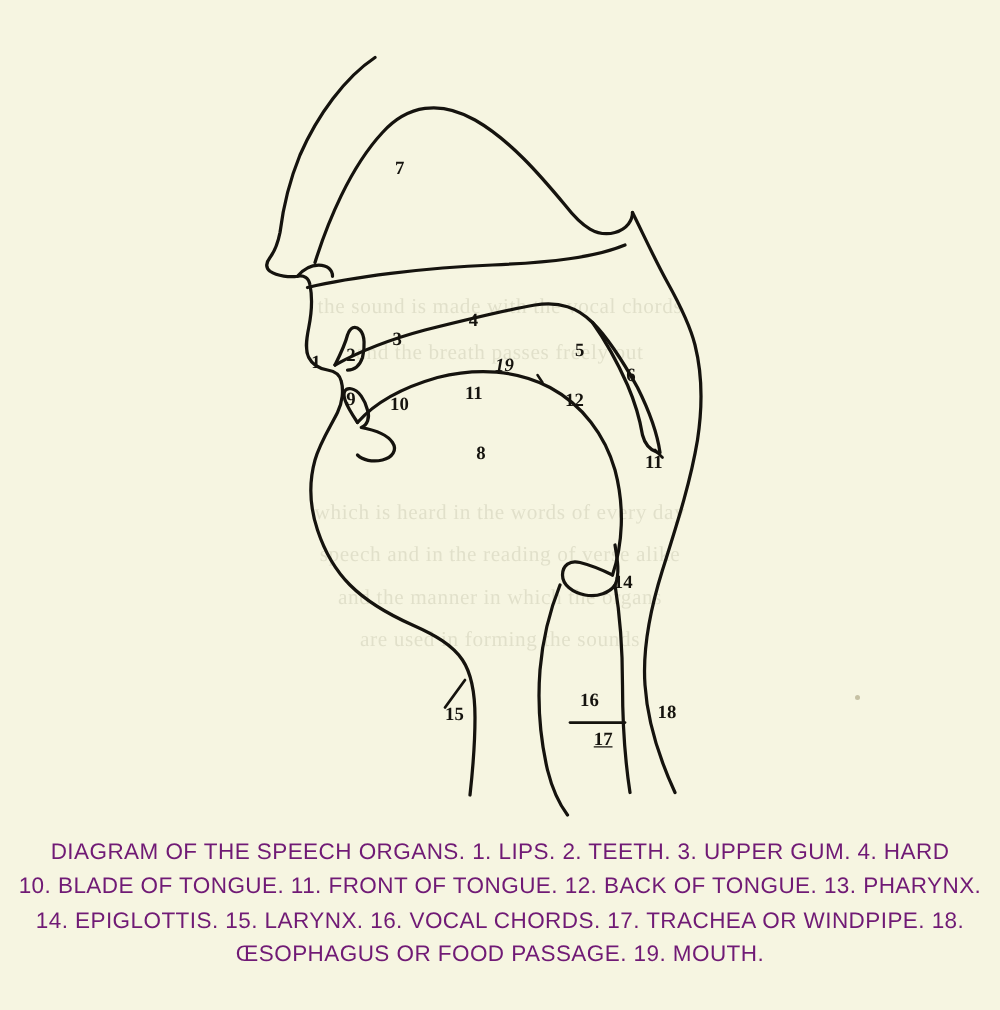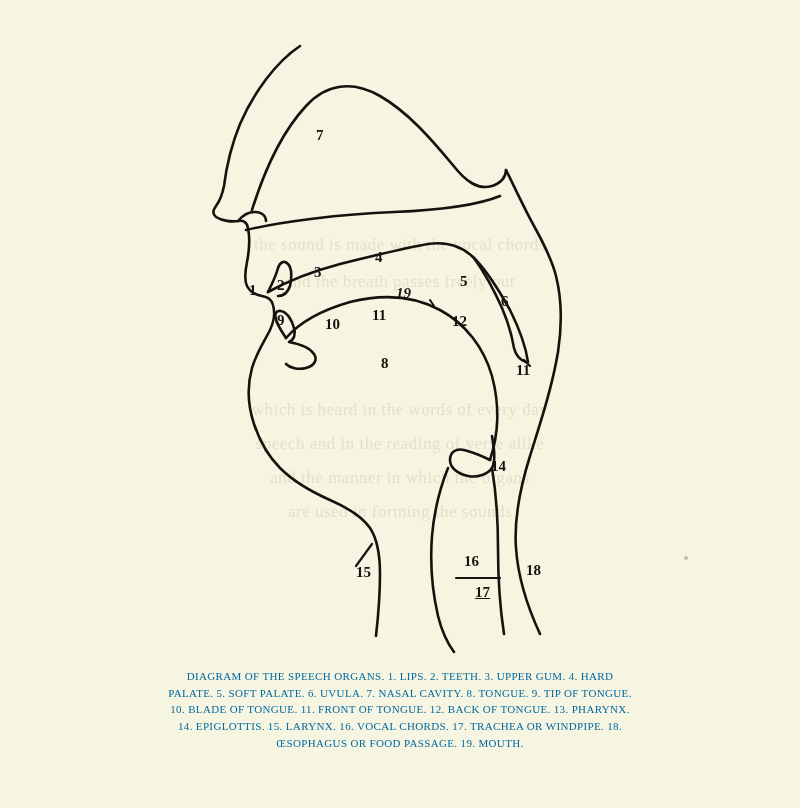--- a/index.html
+++ b/index.html
@@ -47,27 +47,27 @@
     font-weight: 600;
     color: #15130e;
     line-height: 1;
     white-space: nowrap;
   }
   #caption {
     position: absolute;
     left: 8px;
     top: 668px;
     width: 784px;
-    font-family: Liberation Serif, serif;
-    font-size: 11px;
+    font-family: Liberation Sans, sans-serif;
+    font-size: 18px;
     letter-spacing: 0.35px;
     line-height: 1.52;
     text-align: justify;
     text-align-last: center;
-    color: #0369a1;
+    color: #701a75;
   }
   #caption .line {
     display: block;
     text-align: justify;
   }
   #caption .line:last-child {
     text-align: center;
   }
   .speck {
     position: absolute;
@@ -225,33 +225,32 @@
 
     <div class="num" style="left:249px; top:283px;">1</div>
     <div class="num" style="left:277px; top:278px;">2</div>
     <div class="num" style="left:314px; top:265px;">3</div>
     <div class="num" style="left:375px; top:250px;">4</div>
     <div class="num" style="left:460px; top:274px;">5</div>
     <div class="num" style="left:501px; top:294px;">6</div>
     <div class="num" style="left:316px; top:128px;">7</div>
     <div class="num" style="left:381px; top:356px;">8</div>
     <div class="num" style="left:277px; top:313px;">9</div>
-    <div class="num" style="left:325px; top:317px;">10</div>
+    <div class="num" style="left:312px; top:317px;">10</div>
     <div class="num" style="left:372px; top:308px;">11</div>
     <div class="num" style="left:442px; top:314px;margin-left:10px;">12</div>
     <div class="num" style="left:516px; top:363px;">11</div>
     <div class="num" style="left:461px; top:459px;margin-left:30px;">14</div>
     <div class="num" style="left:356px; top:565px;">15</div>
     <div class="num" style="left:464px; top:554px;">16</div>
     <div class="num" style="left:475px; top:585px;text-decoration:underline;">17</div>
     <div class="num" style="left:526px; top:563px;">18</div>
     <div class="num" style="left:396px; top:286px;font-style:italic;">19</div>
   </div>
 
   <div id="caption">
     <span class="line">DIAGRAM OF THE SPEECH ORGANS. 1. LIPS. 2. TEETH. 3. UPPER GUM. 4. HARD</span>
-    <span class="line">PALATE. 5. SOFT PALATE. 6. UVULA. 7. NASAL CAVITY. 8. TONGUE. 9. TIP OF TONGUE.</span>
     <span class="line">10. BLADE OF TONGUE. 11. FRONT OF TONGUE. 12. BACK OF TONGUE. 13. PHARYNX.</span>
     <span class="line">14. EPIGLOTTIS. 15. LARYNX. 16. VOCAL CHORDS. 17. TRACHEA OR WINDPIPE. 18.</span>
     <span class="line">ŒSOPHAGUS OR FOOD PASSAGE. 19. MOUTH.</span>
   </div>
 
 </div>
 
 </body></html>

